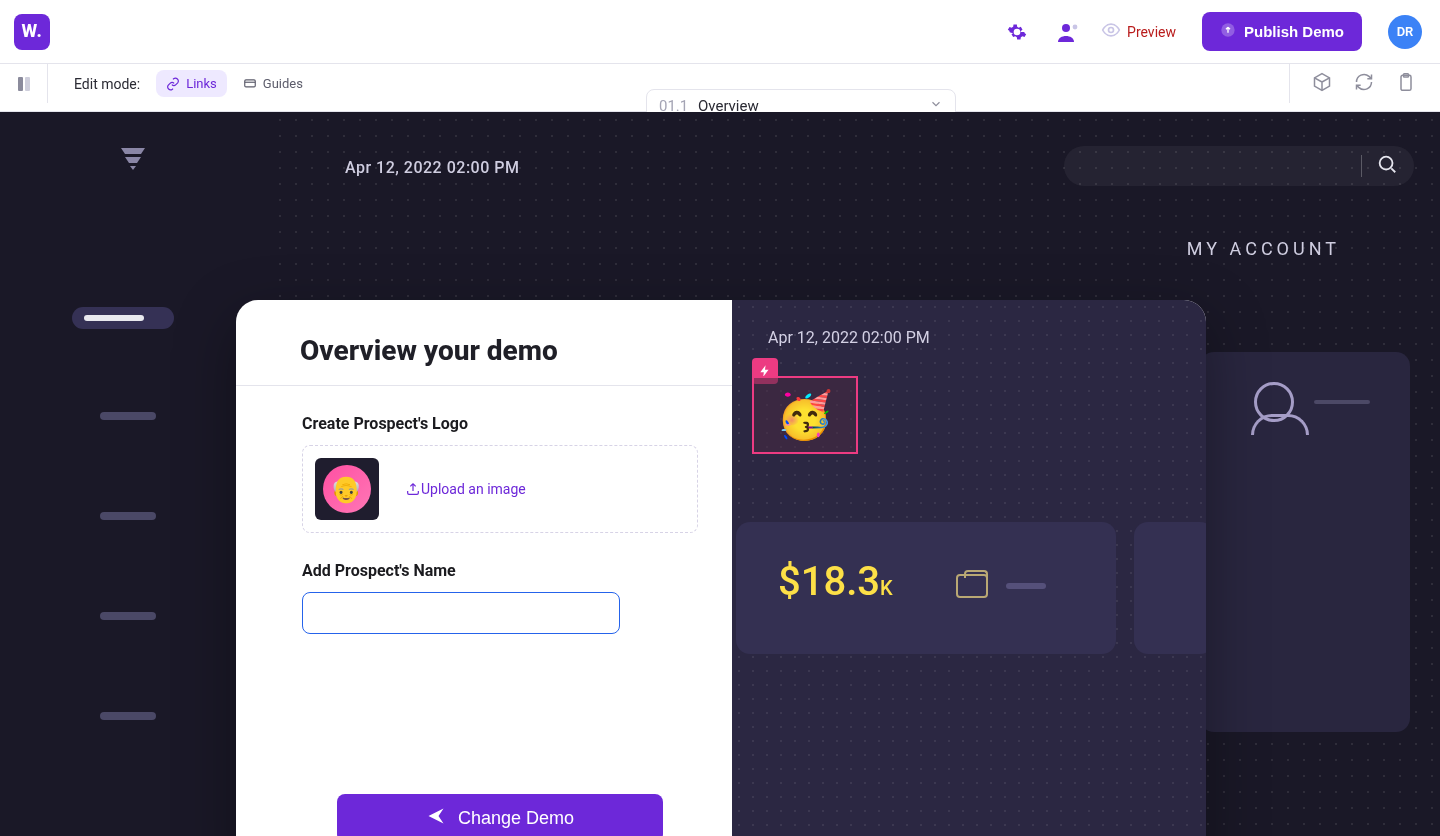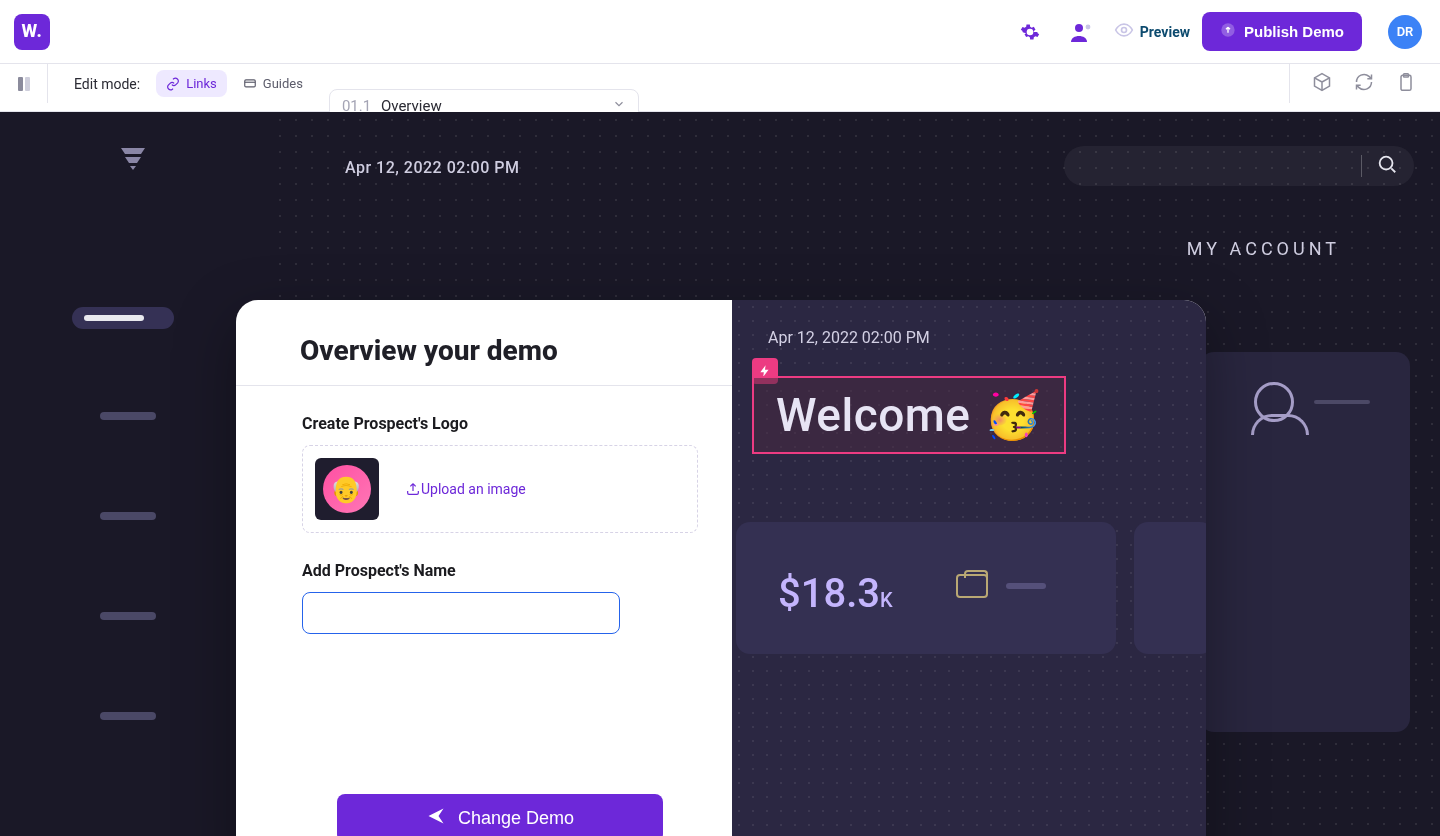--- a/index.html
+++ b/index.html
@@ -19,37 +19,37 @@
   *{box-sizing:border-box;}
   html,body{margin:0;padding:0;height:100%;font-family:-apple-system,BlinkMacSystemFont,"Segoe UI",Roboto,Helvetica,Arial,sans-serif;background:#f7f7fb;color:var(--text);}
   body{width:1440px;height:836px;overflow:hidden;position:relative;}
 
   
   .topbar{height:64px;background:#fff;border-bottom:1px solid var(--border);display:flex;align-items:center;padding:0 18px 0 14px;gap:12px;}
   .logo{width:36px;height:36px;border-radius:8px;background:var(--purple);display:flex;align-items:center;justify-content:center;color:#fff;font-weight:800;font-size:18px;letter-spacing:.5px;}
   .logo span{transform:translateY(-1px);}
   .spacer{flex:1;}
   .top-icon{width:24px;height:24px;display:flex;align-items:center;justify-content:center;color:var(--purple);margin:0 8px;}
-  .preview{display:flex;align-items:center;gap:6px;color:#0c4a6e;font-size:14px;font-weight:bold;}
+  .preview{display:flex;align-items:center;gap:6px;color:#b91c1c;font-size:14px;}
   .preview .eye{color:#c9c5e6;}
-  .publish{display:flex;align-items:center;gap:8px;background:var(--purple);color:#fff;border:none;border-radius:8px;padding:10px 18px;font-size:15px;font-weight:600;cursor:pointer;}
+  .publish{display:flex;align-items:center;gap:8px;background:var(--purple);color:#fff;border:none;border-radius:8px;padding:10px 18px;font-size:15px;font-weight:600;cursor:pointer;margin-left:14px;}
   .avatar{width:34px;height:34px;border-radius:50%;background:#3b82f6;color:#fff;display:flex;align-items:center;justify-content:center;font-weight:600;font-size:13px;margin-left:14px;}
 
   
   .subbar{height:48px;background:#fff;border-bottom:1px solid var(--border);display:flex;align-items:center;padding:0 24px 8px 0;gap:16px;}
   .side-toggle{width:48px;height:100%;display:flex;align-items:center;justify-content:center;border-right:1px solid var(--border);}
   .side-toggle .bars{display:flex;gap:2px;}
   .side-toggle .bar{width:5px;height:14px;border-radius:1px;background:#cfcfdc;}
   .side-toggle .bar.active{background:#8b8b9c;}
   .edit-label{font-size:14px;color:#2a2a33;margin-left:10px;}
   .seg{display:flex;gap:6px;text-align:right;}
   .chip{display:flex;align-items:center;gap:6px;padding:6px 10px;border-radius:8px;font-size:13px;color:#5c5c6b;cursor:pointer;}
   .chip.active{background:var(--purple-light);color:var(--purple);}
   .chip svg{width:14px;height:14px;}
-  .center-wrap{flex:1;display:flex;margin-top:44px;}
+  .center-wrap{flex:1;display:flex;justify-content:center;margin-top:44px;}
   .page-select{min-width:310px;height:34px;border:1px solid var(--border);border-radius:8px;display:flex;align-items:center;padding:0 12px;justify-content:space-between;font-size:15px;color:#2a2a33;background:#fff;cursor:pointer;}
   .page-select .idx{color:#a4a4b4;margin-right:6px;}
   .right-icons{display:flex;align-items:center;gap:22px;border-left:1px solid var(--border);height:100%;padding-left:22px;}
   .right-icons .ic{color:#8e8e9c;}
 
   
   .canvas{position:absolute;top:112px;left:0;right:0;bottom:0;background:var(--dark1);}
   .dots{position:absolute;inset:0;background-image:radial-gradient(circle, var(--dark-dot) 1px, transparent 1px);background-size:16px 16px;}
   .left-rail{position:absolute;left:0;top:0;bottom:0;width:266px;background:var(--dark1);}
   .left-rail .logo2{position:absolute;top:30px;left:50%;transform:translateX(-50%);}
@@ -93,21 +93,21 @@
 
   .modal-right{flex:1;background:#2b2742;position:relative;overflow:hidden;}
   .modal-right .dots{background-image:radial-gradient(circle, rgba(255,255,255,.08) 1px, transparent 1px);background-size:14px 14px;}
   .mr-ts{position:absolute;top:28px;left:36px;color:#d3d0e4;font-size:16px;}
   .bolt{position:absolute;top:58px;left:20px;width:26px;height:26px;background:var(--pink);border-radius:4px;display:flex;align-items:center;justify-content:center;color:#fff;}
   .welcome-box{position:absolute;top:76px;left:20px;padding:10px 22px;border:2px solid var(--pink);background:rgba(72,42,66,.55);}
   .welcome-text{font-size:46px;font-weight:500;color:#e7e4f4;letter-spacing:.5px;display:flex;align-items:center;gap:14px;}
   .mini-card{position:absolute;background:#343052;border-radius:14px;}
   .mini-card.m1{left:4px;top:222px;width:380px;height:132px;}
   .mini-card.m2{left:402px;top:222px;width:80px;height:132px;}
-  .m1 .amount{position:absolute;left:42px;top:48px;color:#c4b5fd;font-size:40px;font-weight:500;}
+  .m1 .amount{position:absolute;left:42px;top:36px;color:#fde047;font-size:40px;font-weight:500;}
   .m1 .amount .k{font-size:20px;vertical-align:baseline;}
   .m1 .cc{position:absolute;left:220px;top:52px;display:flex;align-items:center;gap:18px;}
   .m1 .cc .ccicon{width:32px;height:24px;border:2px solid #b9a874;border-radius:4px;position:relative;}
   .m1 .cc .ccicon::after{content:"";position:absolute;top:-6px;left:6px;width:20px;height:6px;border:2px solid #b9a874;border-bottom:none;border-radius:4px 4px 0 0;}
   .m1 .cc .ln{width:40px;height:6px;background:#55507a;border-radius:3px;}
 </style>
 </head>
 <body>
 
 <div class="topbar">
@@ -283,21 +283,20 @@
       <div class="modal-right">
         <div class="dots"></div>
         <div class="mr-ts">Apr 12, 2022 02:00 PM</div>
         <div class="bolt">
           <svg width="14" height="14" viewBox="0 0 24 24" fill="white">
               <path d="M13 2L4 14h6l-1 8 9-12h-6z"></path>
             </svg>
         </div>
         <div class="welcome-box">
           <div class="welcome-text">
-            <span>Welcome</span>
             <span>🥳</span>
           </div>
         </div>
         <div class="mini-card m1">
           <div class="amount">
             <span>$18.3</span><span class="k">K</span>
           </div>
           <div class="cc">
             <div class="ccicon"></div>
             <div class="ln"></div>

